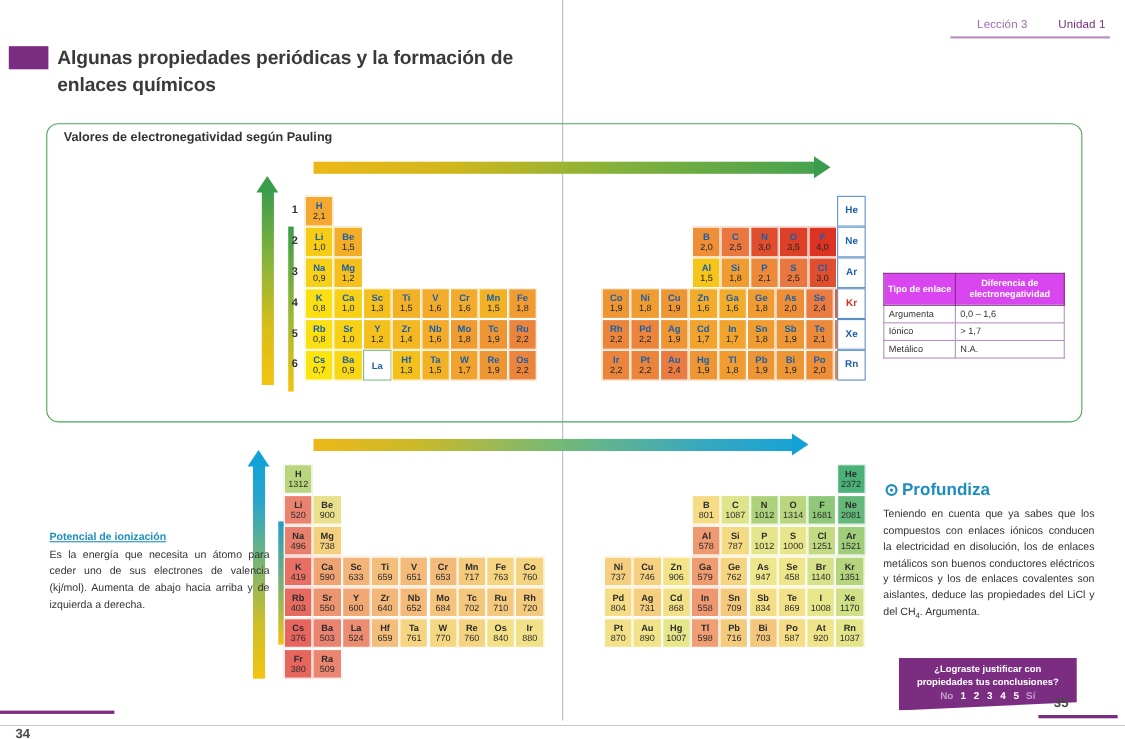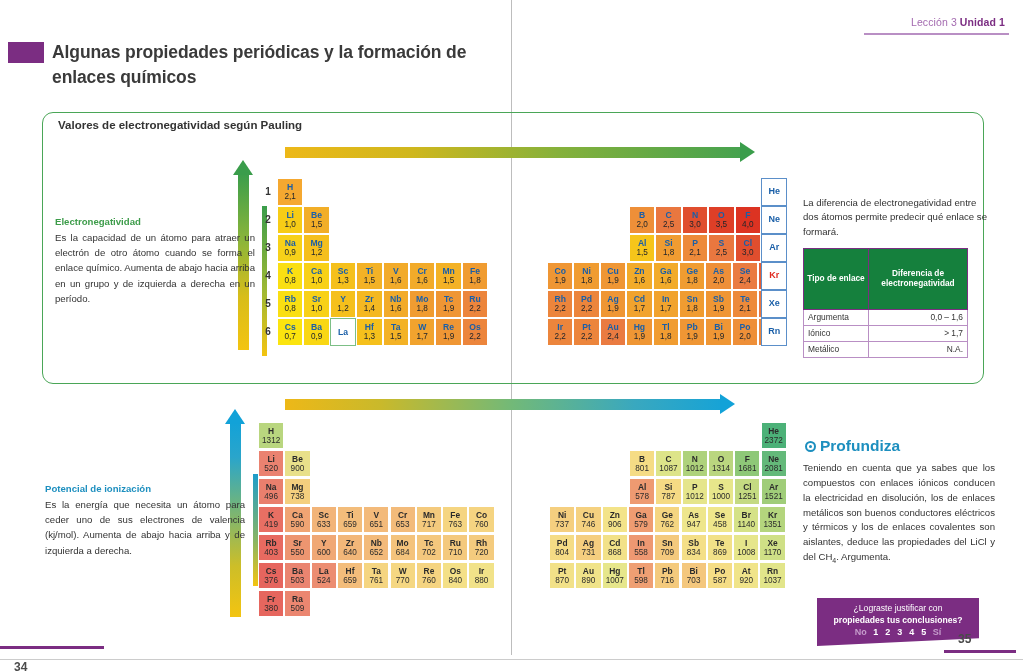--- a/index.html
+++ b/index.html
@@ -9,21 +9,21 @@
     color:#333;overflow:hidden;position:relative;
   }
   .page{position:absolute;inset:0;}
   
   .gutter{position:absolute;left:511px;top:0;width:1px;height:655px;background:#bdbdbd;}
   .bottomrule{position:absolute;left:0;top:659px;width:1023px;height:1px;background:#cccccc;}
 
   
   .runhead{position:absolute;right:18px;top:16px;font-size:10.5px;letter-spacing:.1px;white-space:nowrap;}
   .runhead .lec{color:#a46bb0;}
-  .runhead .uni{color:#7b2d82;font-weight:bold;}
+  .runhead .uni{color:#7b2d82;font-weight:normal;margin-left:25px;}
   .runhead-rule{position:absolute;right:14px;top:33px;width:145px;height:1.5px;background:#b98fc4;}
 
   
   .title-chip{position:absolute;left:8px;top:42px;width:36px;height:21px;background:#7b2d82;}
   .title{position:absolute;left:52px;top:40px;width:430px;font-size:17.5px;font-weight:bold;
     color:#3a3a3a;line-height:1.42;letter-spacing:-.1px;}
 
   
   .greenpanel{position:absolute;left:42px;top:112px;width:942px;height:272px;
     border:1.6px solid #4aa657;border-radius:11px;box-sizing:border-box;}
@@ -52,21 +52,21 @@
   #arrow-bot-v{left:230px;top:409px;height:208px;}
   #arrow-bot-v .shaft{background:linear-gradient(0deg,#f3c411 0%,#cdbe28 26%,#6db47f 58%,#2aa5cb 82%,#12a2d8 100%);}
   #arrow-bot-v .head{border-bottom:15px solid #12a2d8;}
 
   
   .sideblock{position:absolute;width:200px;font-size:9.6px;line-height:1.58;color:#333;text-align:justify;}
   .sideblock .lead{display:block;font-weight:bold;margin-bottom:1px;}
   #block-eneg{left:55px;top:214px;}
   #block-eneg .lead{color:#3d9c4a;}
   #block-eion{left:45px;top:481px;}
-  #block-eion .lead{color:#1d8fbf;}
+  #block-eion .lead{color:#1d8fbf;text-decoration:underline;}
   .sideblock p{margin:0;}
 
   
   .sidebar-grad{position:absolute;width:5px;}
   #grad-eneg{left:262px;top:206px;height:150px;background:linear-gradient(0deg,#f3c411 0%,#9cb834 45%,#3a9d4b 100%);}
   #grad-eion{left:253px;top:474px;height:112px;background:linear-gradient(0deg,#f3c411 0%,#8ab562 40%,#1d9dcb 100%);}
 
   
   .ptab{position:absolute;}
   .cell{position:absolute;box-sizing:border-box;border:.5px solid #ffffff;
@@ -83,38 +83,38 @@
   .la-cell{background:#ffffff;border:1px solid #7cbf86;}
   .la-cell .sym{color:#1a5fa8;}
 
   .ip .sym{font-size:8.4px;font-weight:bold;color:#2b2b2b;}
   .ip .val{font-size:8.2px;color:#2b2b2b;}
 
   
   .rtext{position:absolute;width:187px;font-size:9.6px;line-height:1.5;color:#333;}
   #rtext-top{left:803px;top:196px;}
   .bondtable{position:absolute;left:803px;top:248px;width:165px;border-collapse:collapse;}
-  .bondtable th{background:#15803d;color:#fff;font-size:8.3px;font-weight:bold;
-     padding:20px 2px;line-height:1.2;border:1px solid #7b2d82;}
+  .bondtable th{background:#d946ef;color:#fff;font-size:8.3px;font-weight:bold;
+     padding:4px 2px;line-height:1.2;border:1px solid #7b2d82;}
   .bondtable td{font-size:8.4px;color:#333;border:1px solid #b98fc4;padding:2.5px 4px;background:#fff;}
   .bondtable td.c1{text-align:left;width:56px;}
-  .bondtable td.c2{text-align:right;}
+  .bondtable td.c2{text-align:left;}
 
   
   .prof-head{position:absolute;left:805px;top:437px;font-size:15.5px;font-weight:bold;color:#1d8fbf;}
   .prof-bullet{display:inline-block;width:11px;height:11px;border:2px solid #1d8fbf;border-radius:50%;
      position:relative;margin-right:4px;vertical-align:-1px;box-sizing:border-box;}
   .prof-bullet::after{content:"";position:absolute;left:2px;top:2px;width:3px;height:3px;
      background:#1d8fbf;border-radius:50%;}
   #prof-body{left:803px;top:461px;width:192px;font-size:9.6px;line-height:1.55;text-align:justify;}
 
   
   .assess{position:absolute;left:817px;top:598px;width:162px;height:48px;background:#7b2d82;
      clip-path:polygon(0 0,100% 0,100% 84%,0 100%);}
-  .assess .l1{position:absolute;left:0;right:0;top:5px;text-align:center;color:#fff;font-size:8.6px;font-weight:normal;}
+  .assess .l1{position:absolute;left:0;right:0;top:5px;text-align:center;color:#fff;font-size:8.6px;font-weight:bold;}
   .assess .l2{position:absolute;left:0;right:0;top:17px;text-align:center;color:#fff;font-size:8.6px;font-weight:bold;}
   .assess .scale{position:absolute;left:0;right:0;top:29px;text-align:center;font-size:9px;font-weight:bold;}
   .assess .scale .edge{color:#c59ccb;margin:0 3px;}
   .assess .scale .n{color:#ffffff;margin:0 3.5px;}
 
   
   .folio{position:absolute;font-size:12px;font-weight:bold;color:#4a4a4a;}
   #folio-left{left:14px;top:660px;}
   #folio-right{left:958px;top:632px;}
   .folio-rule{position:absolute;height:3px;background:#7b2d82;}
@@ -143,24 +143,20 @@
 
   <div class="arrow-h" id="arrow-top-h">
     <div class="shaft"></div>
     <div class="head"></div>
   </div>
   <div class="arrow-v" id="arrow-top-v">
     <div class="shaft"></div>
     <div class="head"></div>
   </div>
 
-  <div class="sideblock" id="block-eneg">
-    <span class="lead">Electronegatividad</span>
-    <p>Es la capacidad de un átomo para atraer un electrón de otro átomo cuando se forma el enlace químico. Aumenta de abajo hacia arriba en un grupo y de izquierda a derecha en un período.</p>
-  </div>
   <div class="sidebar-grad" id="grad-eneg"></div>
 
   <div class="ptab en" id="entab" style="left: 0px; top: 0px; width: 1023px; height: 400px;">
       <div class="rowlabel" style="left: 262px; top: 186px;">1</div>
       <div class="rowlabel" style="left: 262px; top: 214px;">2</div>
       <div class="rowlabel" style="left: 262px; top: 242px;">3</div>
       <div class="rowlabel" style="left: 262px; top: 270px;">4</div>
       <div class="rowlabel" style="left: 262px; top: 298px;">5</div>
       <div class="rowlabel" style="left: 262px; top: 326px;">6</div>
       <div class="cell" style="left: 277px; top: 178px; width: 26.4px; height: 28.2px; background: rgb(245, 168, 48);">
@@ -439,21 +435,20 @@
         <div class="sym red">Kr</div>
       </div>
       <div class="cell noble" style="left: 761px; top: 290px; width: 26.4px; height: 28.2px;">
         <div class="sym">Xe</div>
       </div>
       <div class="cell noble" style="left: 761px; top: 318px; width: 26.4px; height: 28.2px;">
         <div class="sym">Rn</div>
       </div>
     </div>
 
-  <div class="rtext" id="rtext-top">La diferencia de electronegatividad entre dos átomos permite predecir qué enlace se formará.</div>
   <table class="bondtable">
     <thead>
         <tr>
       <th>Tipo de enlace</th>
       <th>Diferencia de electronegatividad</th>
     </tr>
       </thead>
     <tbody id="bondrows">
         <tr>
           <td class="c1">Argumenta</td>

